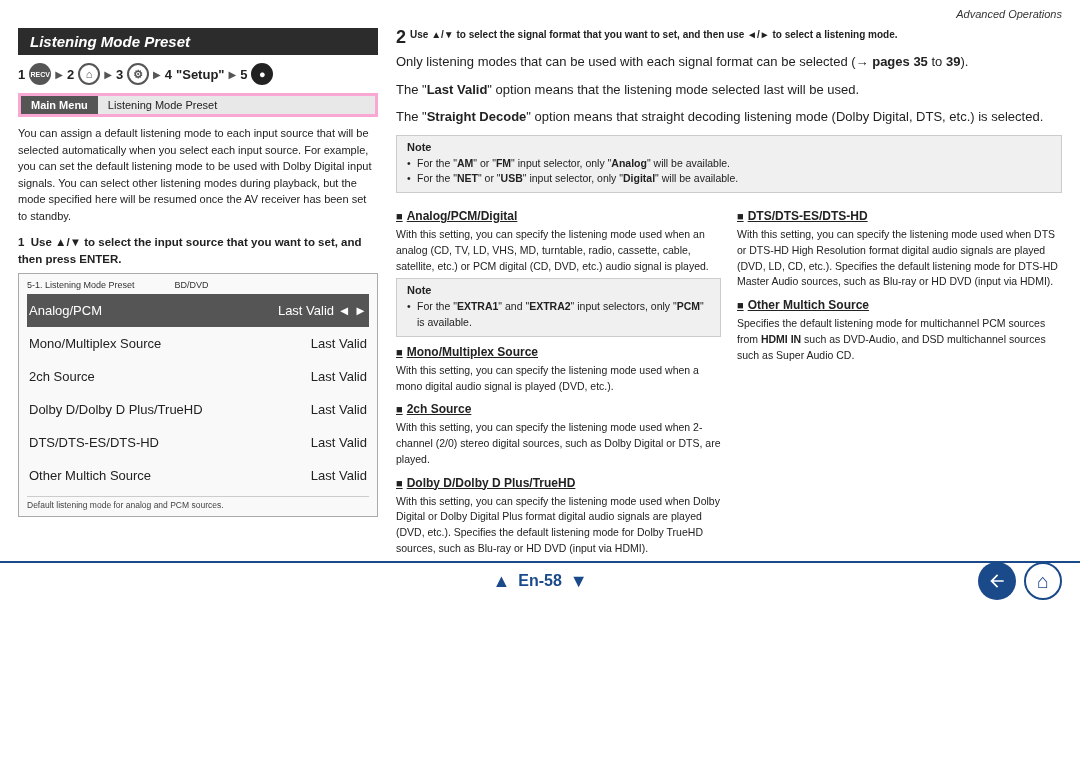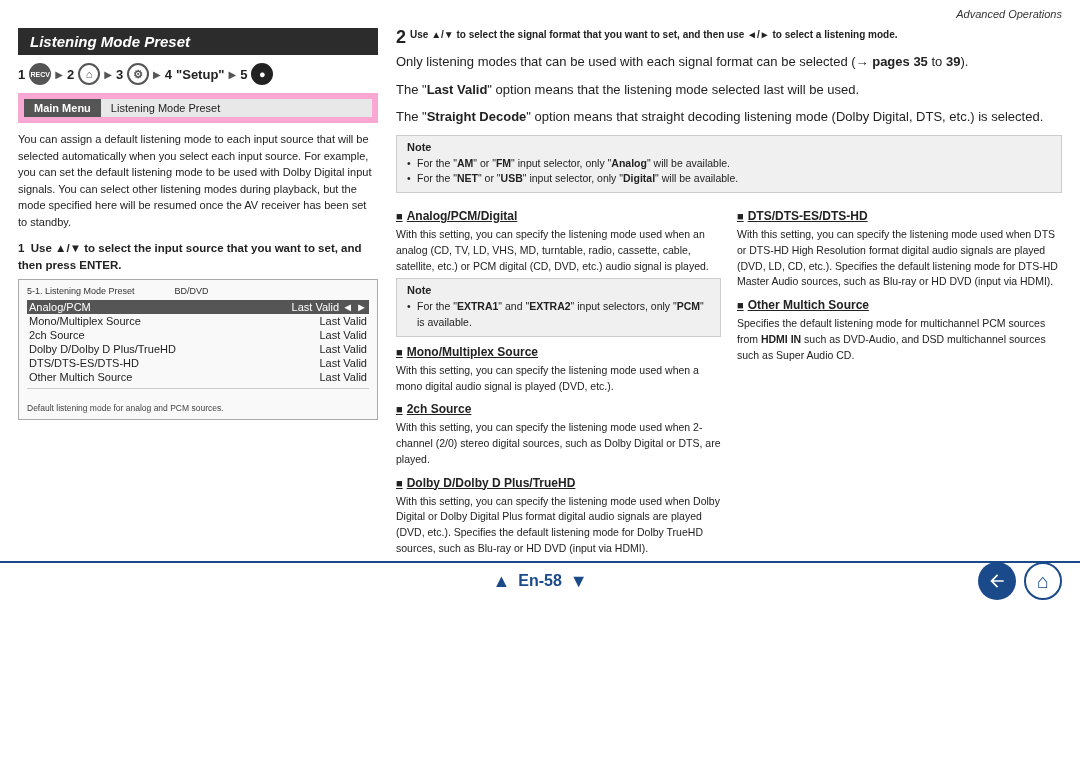--- a/index.html
+++ b/index.html
@@ -96,21 +96,21 @@
       color: #555;
     }
 
     .setup-label {
       font-weight: bold;
       font-size: 13px;
     }
 
     .main-menu-bar {
       display: flex;
-      border: 6px solid #f9a8d4;
+      border: 3px solid #f9a8d4;
       margin-bottom: 8px;
     }
 
     .main-menu-left {
       background: #555;
       color: #fff;
       padding: 3px 10px;
       font-weight: bold;
       font-size: 11px;
       flex-shrink: 0;
@@ -158,36 +158,36 @@
       justify-content: flex-start;
       font-size: 9px;
       margin-bottom: 4px;
       color: #333;
       gap: 40px;
     }
 
     .menu-preview-row {
       display: flex;
       justify-content: space-between;
-      padding: 1px 2px;
-      font-size: 11px;
+      padding: 9px 2px;
+      font-size: 13px;
       color: #222;
     }
 
     .menu-preview-row.selected {
       background: #555;
       color: #fff;
     }
 
     .menu-preview-footer {
       font-size: 8.5px;
       color: #444;
       margin-top: 4px;
       border-top: 1px solid #ccc;
-      padding-top: 14px;
+      padding-top: 3px;
     }
 
     
     .right-col {
       flex: 1;
       display: flex;
       flex-direction: column;
       gap: 0;
     }
 

